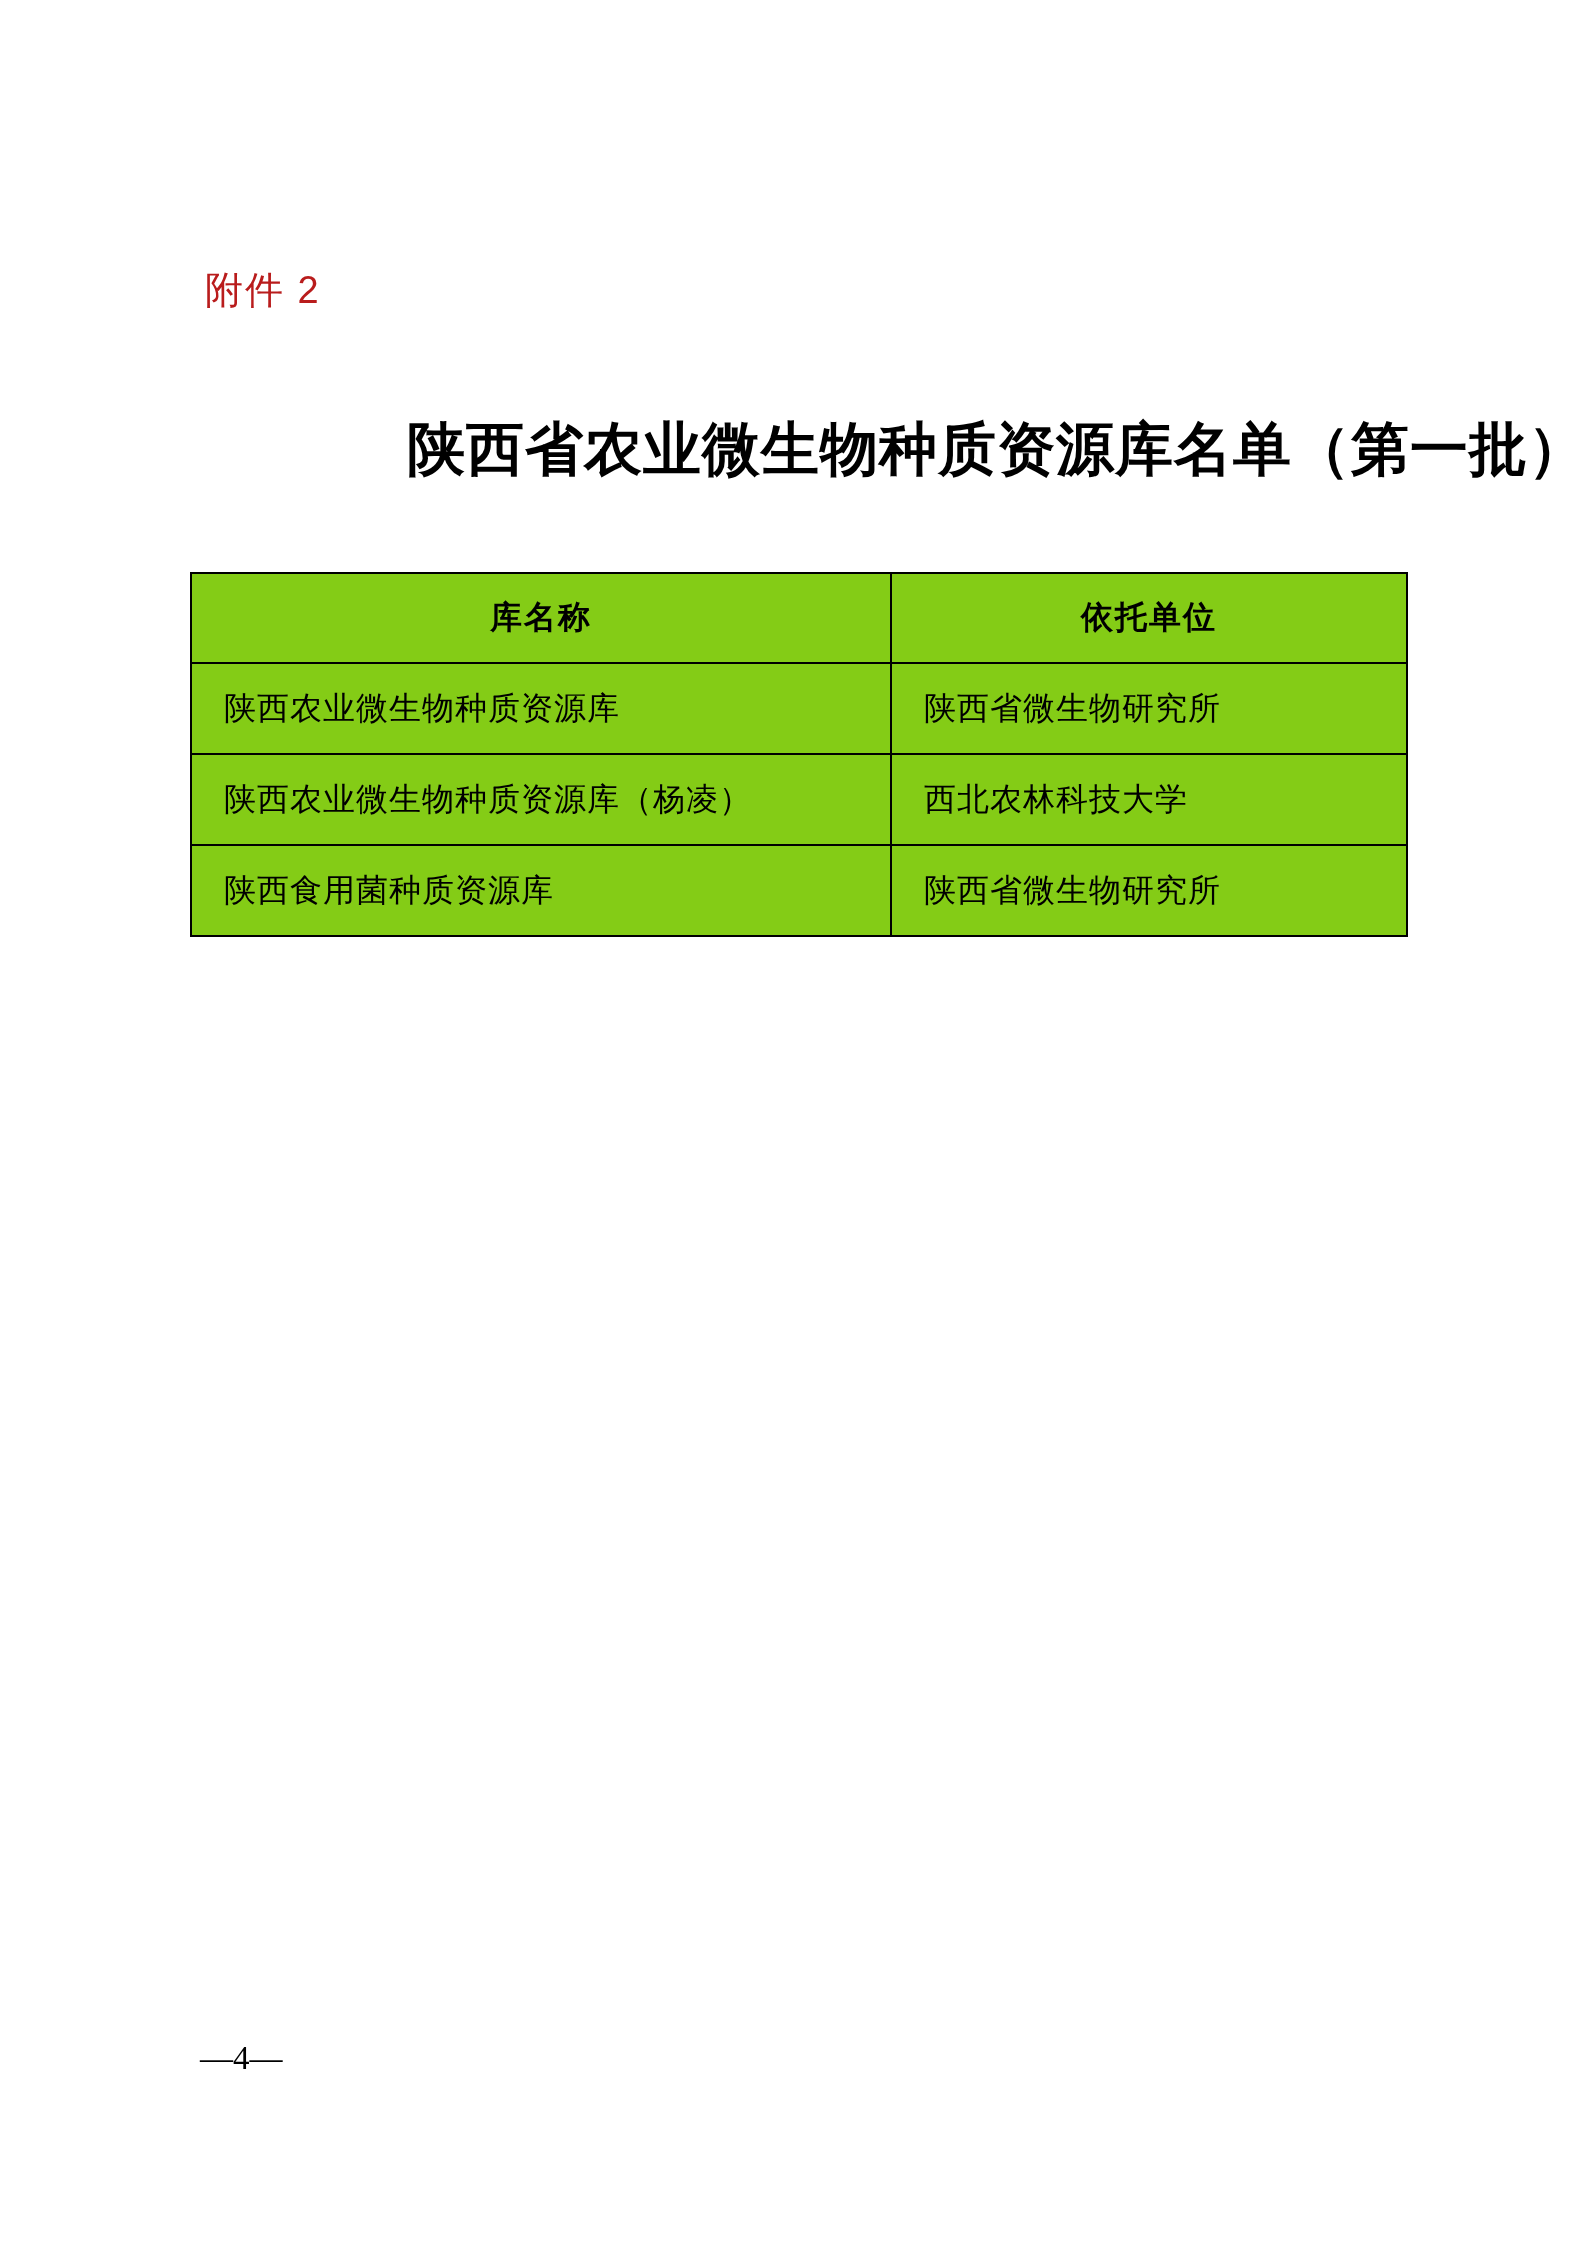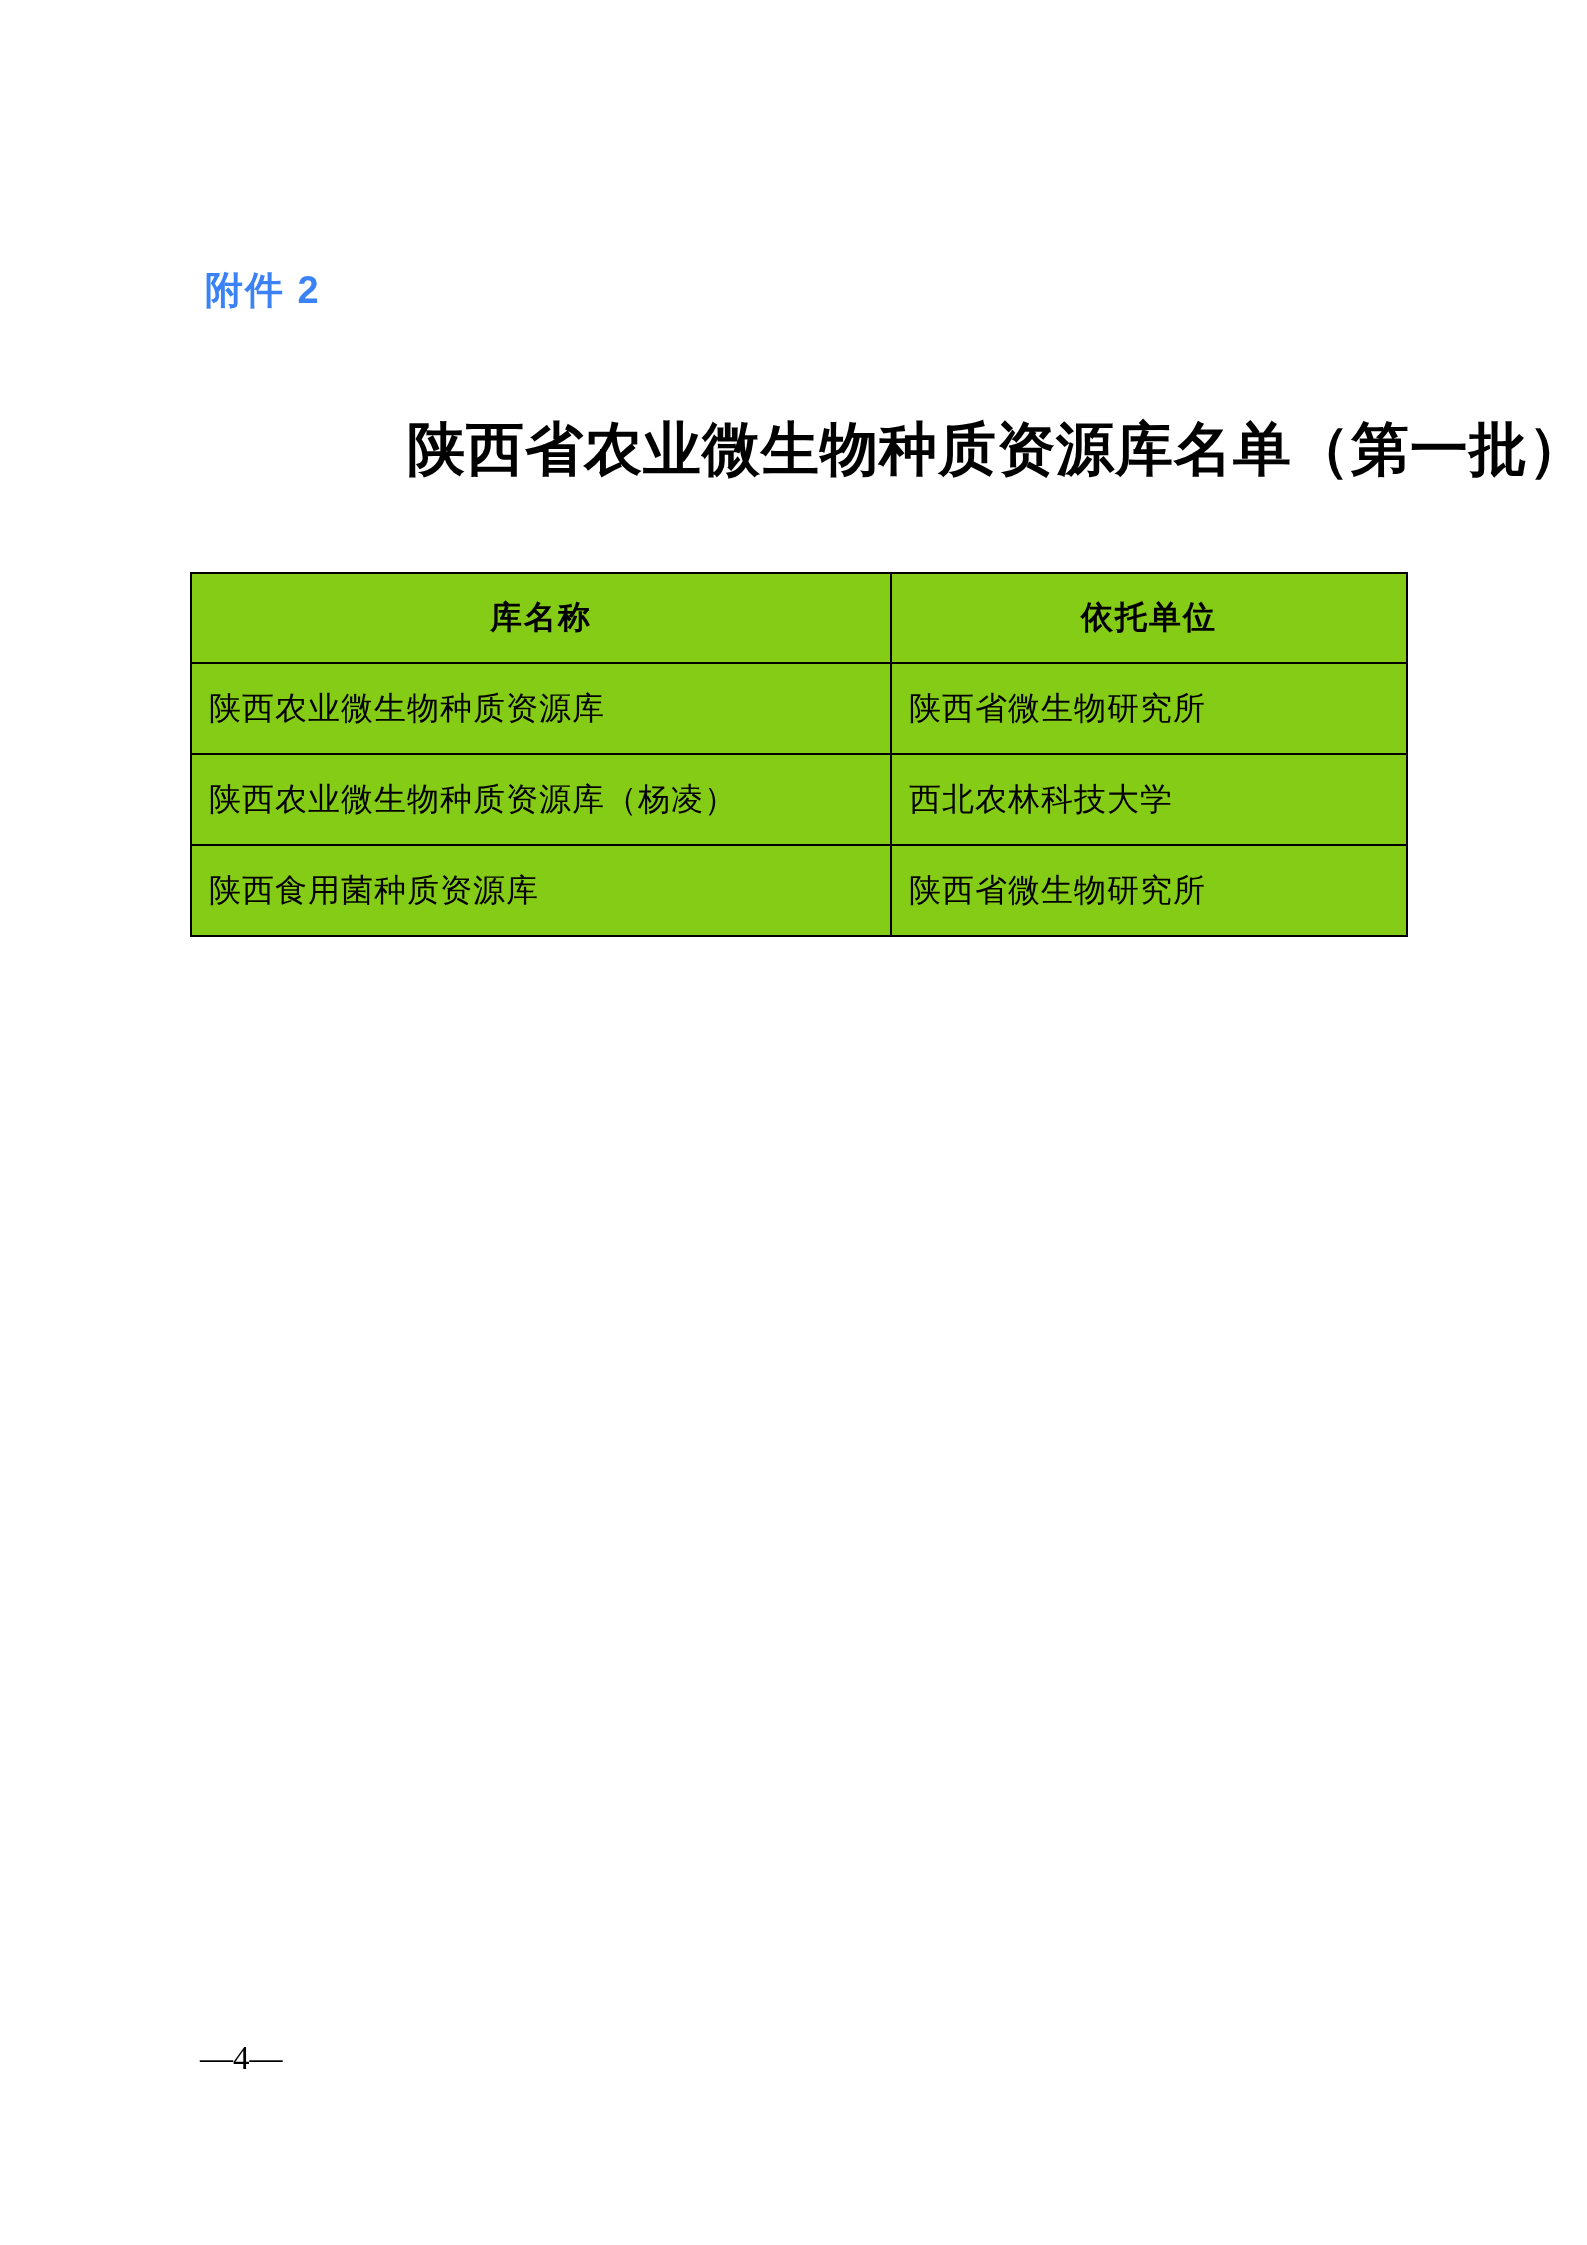--- a/index.html
+++ b/index.html
@@ -14,24 +14,24 @@
     background: #ffffff;
     overflow: hidden;
     font-family: "Liberation Sans", sans-serif;
     color: #000000;
   }
   .attachment-label {
     position: absolute;
     left: 205px;
     top: 268px;
     font-size: 38px;
-    font-weight: 700;
+    font-weight: 400;
     letter-spacing: 2px;
     line-height: 1.2;
-    color: #3b82f6;
+    color: #b91c1c;
   }
   .doc-title {
     position: absolute;
     left: 0;
     top: 416px;
     width: 100%;
     text-align: right;
     font-size: 58px;
     font-weight: 700;
     letter-spacing: 1px;
@@ -59,21 +59,21 @@
     font-weight: 700;
     text-align: center;
     letter-spacing: 2px;
     font-family: "Liberation Sans", sans-serif;
   }
   table.res-table td {
     height: 87px;
     font-size: 32px;
     font-weight: 400;
     text-align: left;
-    padding-left: 17px;
+    padding-left: 32px;
     letter-spacing: 1px;
     font-family: "Liberation Serif", serif;
   }
   .col-name  { width: 696px; }
   .col-unit  { width: 512px; }
   .page-number {
     position: absolute;
     left: 200px;
     top: 2040px;
     font-size: 33px;

